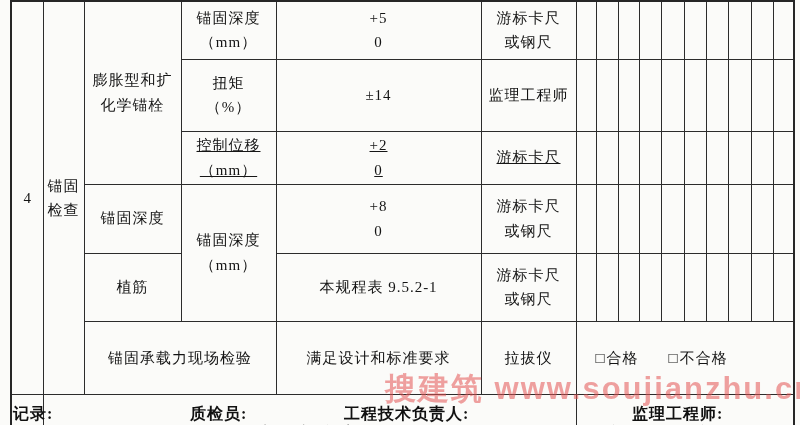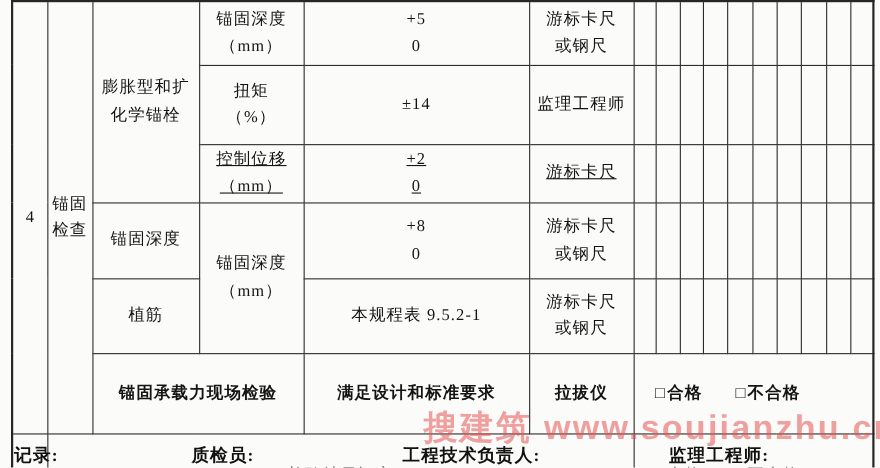--- a/index.html
+++ b/index.html
@@ -20,38 +20,38 @@
     text-align:center;vertical-align:middle;
     font-size:15px;line-height:1.62;letter-spacing:1px;
     white-space:pre-line;
     color:#141414;
   }
   tr.rA{height:58px;}
   tr.rB{height:72px;}
   tr.rC{height:53px;text-decoration:underline;}
   tr.rD{height:69px;}
   tr.rE{height:68px;}
-  tr.rF{height:40px;font-weight:bold;}
+  tr.rF{height:40px;}
   tr.rG{height:38px;}
   td.num{letter-spacing:0;}
   .chk-wrap{
     display:flex;align-items:center;justify-content:flex-start;
     padding-left:19px;gap:30px;white-space:nowrap;
   }
   .chk-opt{display:inline-flex;align-items:center;gap:2px;font-size:15px;letter-spacing:1px;}
   .chk-box{font-size:15px;letter-spacing:0;}
   .footer-label{
     position:absolute;top:404px;
     font-size:16px;font-weight:600;letter-spacing:1px;color:#111;
     white-space:nowrap;
   }
   #f-record{left:13px;}
-  #f-inspector{left:174px;}
-  #f-techlead{left:366px;}
-  #f-supervisor{left:608px;}
+  #f-inspector{left:190px;}
+  #f-techlead{left:344px;}
+  #f-supervisor{left:632px;}
   .watermark{
     position:absolute;left:385px;top:368px;z-index:6;
     font-family:"Liberation Sans","DejaVu Sans",sans-serif;
     font-size:31px;font-weight:bold;letter-spacing:2px;
     color:rgba(228,84,84,0.55);
     white-space:nowrap;pointer-events:none;
   }
 </style>
 </head>
 <body>

